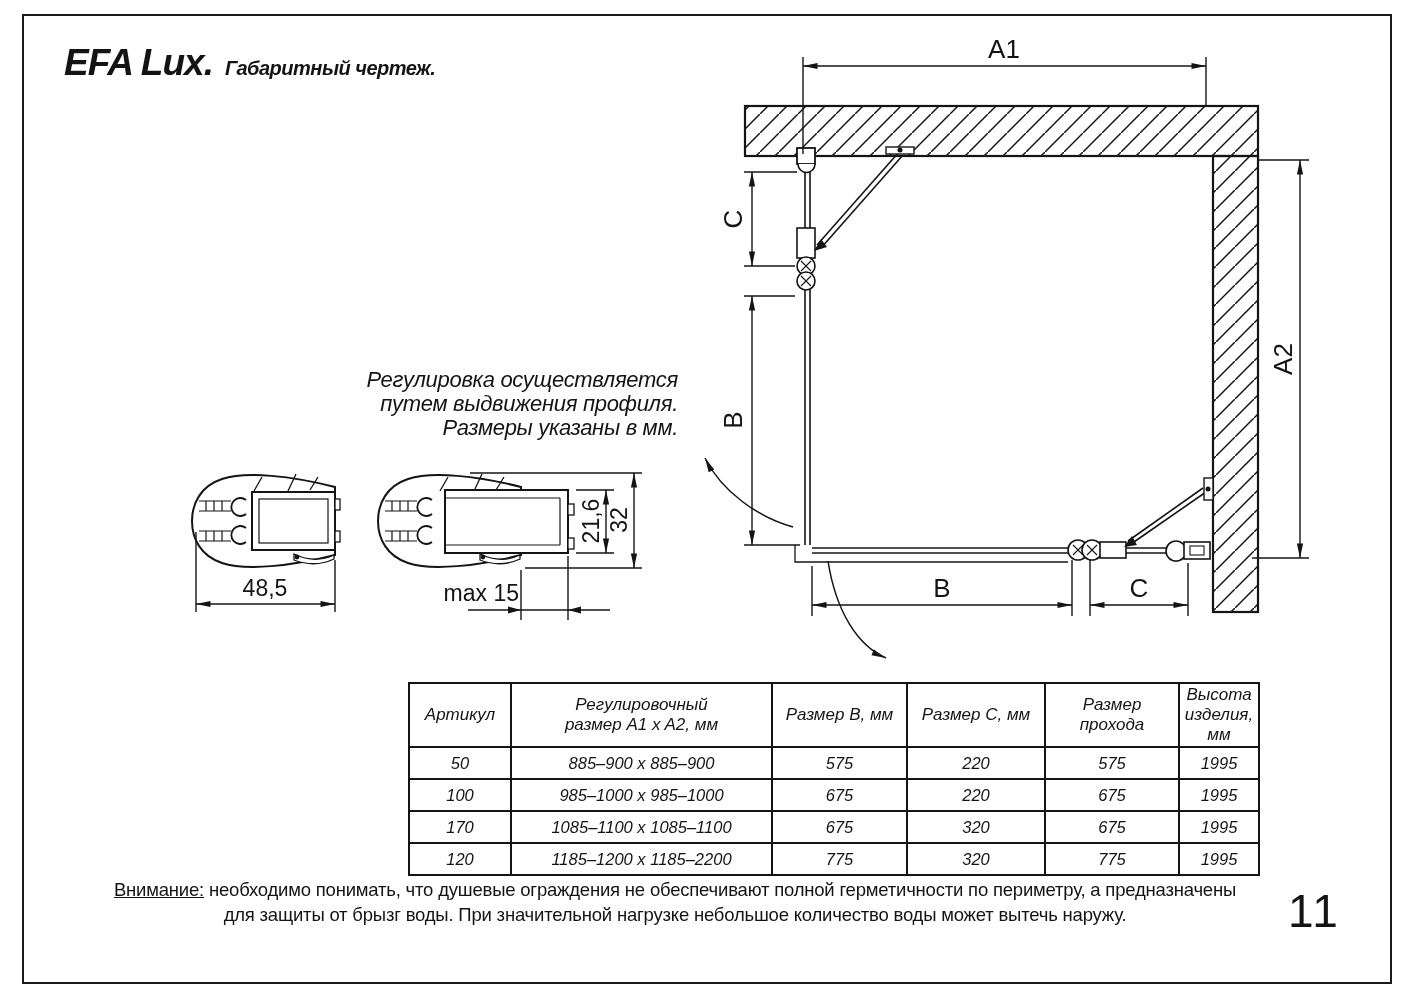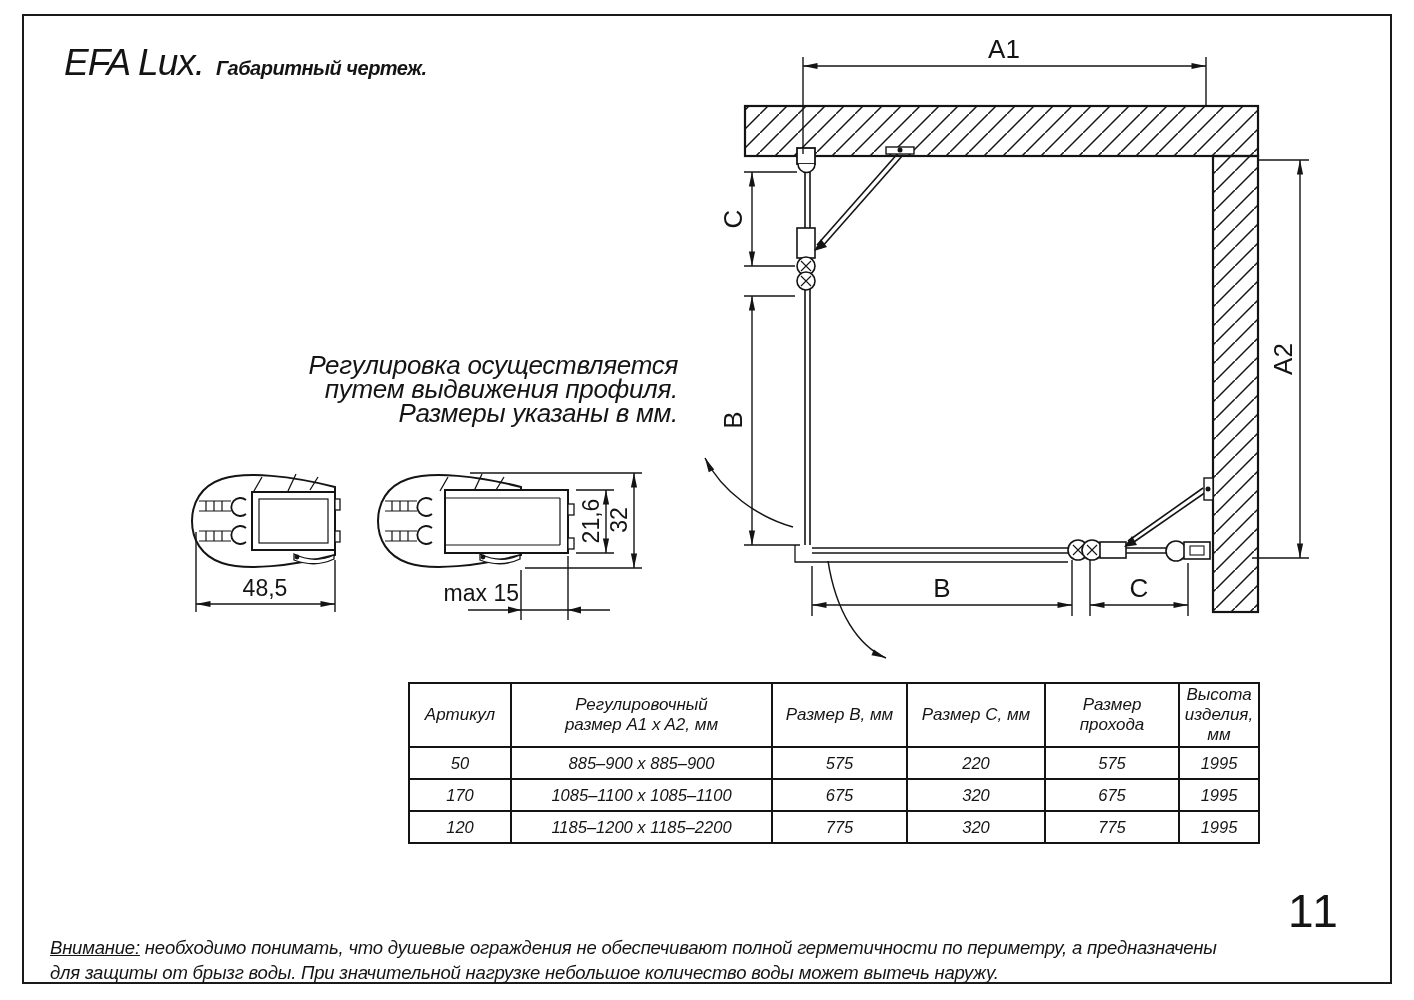--- a/index.html
+++ b/index.html
@@ -5,40 +5,40 @@
   html,body{margin:0;padding:0;}
   body{
     width:1414px;height:1000px;position:relative;background:#fff;
     font-family:"Liberation Sans",sans-serif;color:#141414;overflow:hidden;
   }
   .page-border{
     position:absolute;left:22px;top:14px;width:1370px;height:970px;
     border:2px solid #1a1a1a;box-sizing:border-box;
   }
   .title-block{position:absolute;left:64px;top:42px;white-space:nowrap;}
-  .title-main{font-style:italic;font-weight:normal;font-size:37px;letter-spacing:-1px;}
+  .title-main{font-style:italic;font-weight:bold;font-size:37px;letter-spacing:-1px;}
   .title-sub{font-style:italic;font-weight:bold;font-size:20px;margin-left:12px;letter-spacing:-0.5px;}
   .note-block{
-    position:absolute;left:300px;top:353px;width:378px;text-align:right;
-    font-style:italic;font-size:26px;line-height:24px;letter-spacing:-0.3px;
+    position:absolute;left:300px;top:368px;width:378px;text-align:right;
+    font-style:italic;font-size:22px;line-height:24px;letter-spacing:-0.3px;
   }
   .svg-layer{position:absolute;left:0;top:0;}
   .spec-table{
     position:absolute;left:408px;top:682px;border-collapse:collapse;table-layout:fixed;
     width:850px;font-style:italic;font-size:16.5px;color:#141414;
   }
   .spec-table th,.spec-table td{
     border:2px solid #141414;text-align:center;vertical-align:middle;padding:0 4px;
     overflow:hidden;
   }
   .spec-table th{font-weight:normal;font-size:17px;white-space:pre-line;height:62px;line-height:20px;}
   .spec-table td{height:30px;}
   .warning-block{
-    position:absolute;left:50px;top:935px;width:1250px;
-    font-style:italic;font-size:18.5px;line-height:25px;letter-spacing:-0.2px;
+    position:absolute;left:50px;top:877px;width:1250px;
+    font-size:18.5px;line-height:25px;letter-spacing:-0.2px;text-align:center;
   }
   .warn-label{text-decoration:underline;}
   .page-number{
     position:absolute;left:1288px;top:888px;font-size:46px;line-height:1;
     font-weight:normal;letter-spacing:2px;
   }
 </style>
 </head>
 <body>
 
@@ -248,20 +248,28 @@
   <tbody>
     <tr>
       <td>50</td>
       <td>885–900 x 885–900</td>
       <td>575</td>
       <td>220</td>
       <td>575</td>
       <td>1995</td>
     </tr>
     <tr>
+      <td>100</td>
+      <td>985–1000 x 985–1000</td>
+      <td>675</td>
+      <td>220</td>
+      <td>675</td>
+      <td>1995</td>
+    </tr>
+    <tr>
       <td>170</td>
       <td>1085–1100 x 1085–1100</td>
       <td>675</td>
       <td>320</td>
       <td>675</td>
       <td>1995</td>
     </tr>
     <tr>
       <td>120</td>
       <td>1185–1200 x 1185–2200</td>

